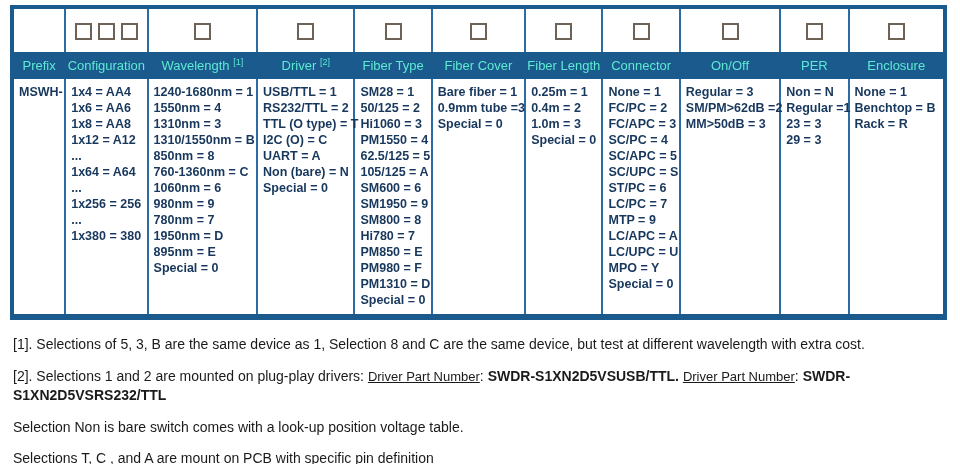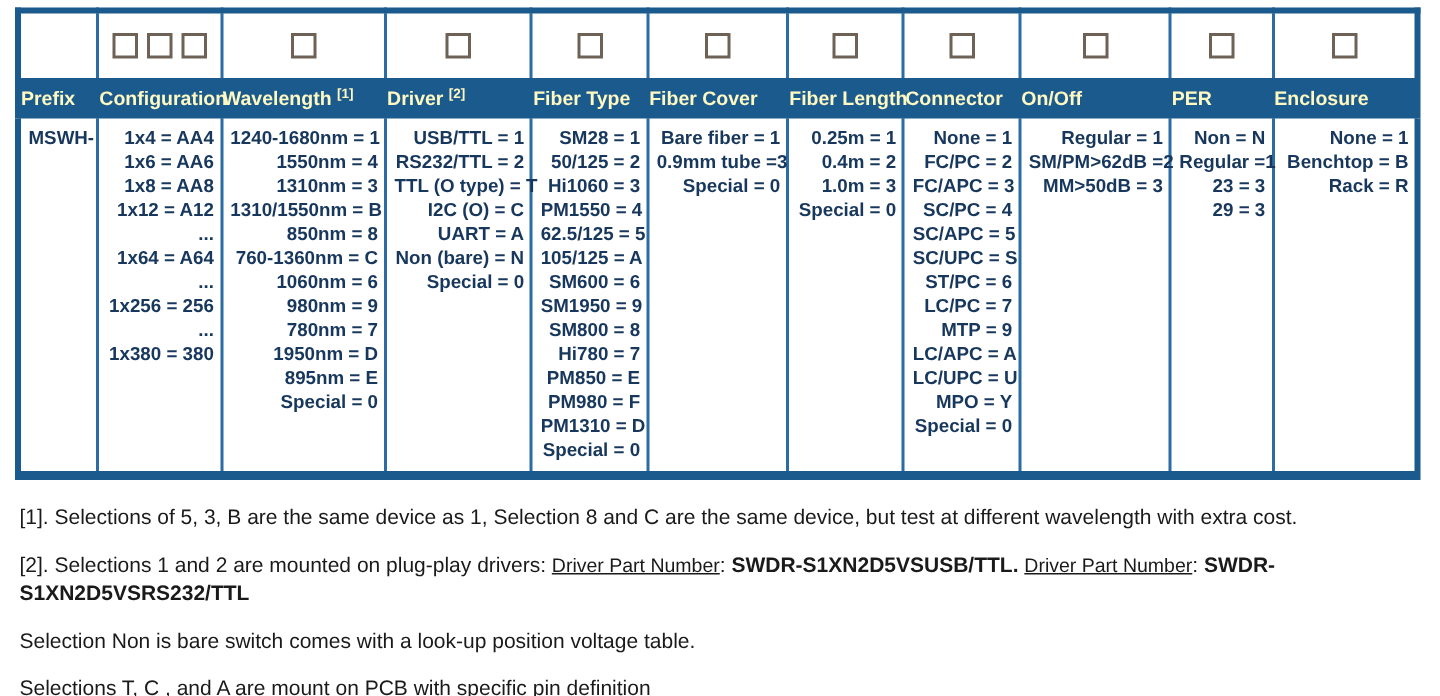--- a/index.html
+++ b/index.html
@@ -12,21 +12,21 @@
   .page { width: 960px; height: 464px; padding: 5px 0 0 10px; }
 
   
   table.order-table {
     border-collapse: collapse;
     table-layout: fixed;
     width: 937px;
     border: 4px solid #1b5a8c;
     border-bottom-width: 6px;
   }
-  td { border-left: 2px solid #2a6ca3; text-align: right; }
+  td { border-left: 2px solid #2a6ca3; }
   td:first-child { border-left: none; }
 
   tr.cbx-row td {
     height: 45px;
     text-align: center;
     vertical-align: middle;
     background: #ffffff;
     white-space: nowrap;
   }
   .cbx {
@@ -34,24 +34,24 @@
     width: 17px; height: 17px;
     border: 2px solid #6e6257;
     background: #ffffff;
     margin: 0 3px;
     vertical-align: middle;
   }
 
   tr.hdr-row td {
     background: #1b5a8c;
     border-left-color: #1b5a8c;
-    color: #fef9c3;
-    font-weight: bold;
+    color: #5eead4;
+    font-weight: normal;
     font-size: 13px;
-    text-align: left;
+    text-align: center;
     vertical-align: middle;
     height: 27px;
     white-space: nowrap;
   }
   tr.hdr-row sup { font-size: 9px; vertical-align: super; }
 
   tr.body-row td {
     vertical-align: top;
     padding: 5px 4px 4px 5px;
     height: 238px;
@@ -200,21 +200,21 @@
             <div class="opt">SC/UPC = S</div>
             <div class="opt">ST/PC = 6</div>
             <div class="opt">LC/PC = 7</div>
             <div class="opt">MTP = 9</div>
             <div class="opt">LC/APC = A</div>
             <div class="opt">LC/UPC = U</div>
             <div class="opt">MPO = Y</div>
             <div class="opt">Special = 0</div>
           </td>
           <td>
-            <div class="opt">Regular = 1</div>
+            <div class="opt">Regular = 3</div>
             <div class="opt">SM/PM&gt;62dB =2</div>
             <div class="opt">MM&gt;50dB = 3</div>
           </td>
           <td>
             <div class="opt">Non = N</div>
             <div class="opt">Regular =1</div>
             <div class="opt">23 = 3</div>
             <div class="opt">29 = 3</div>
           </td>
           <td>

